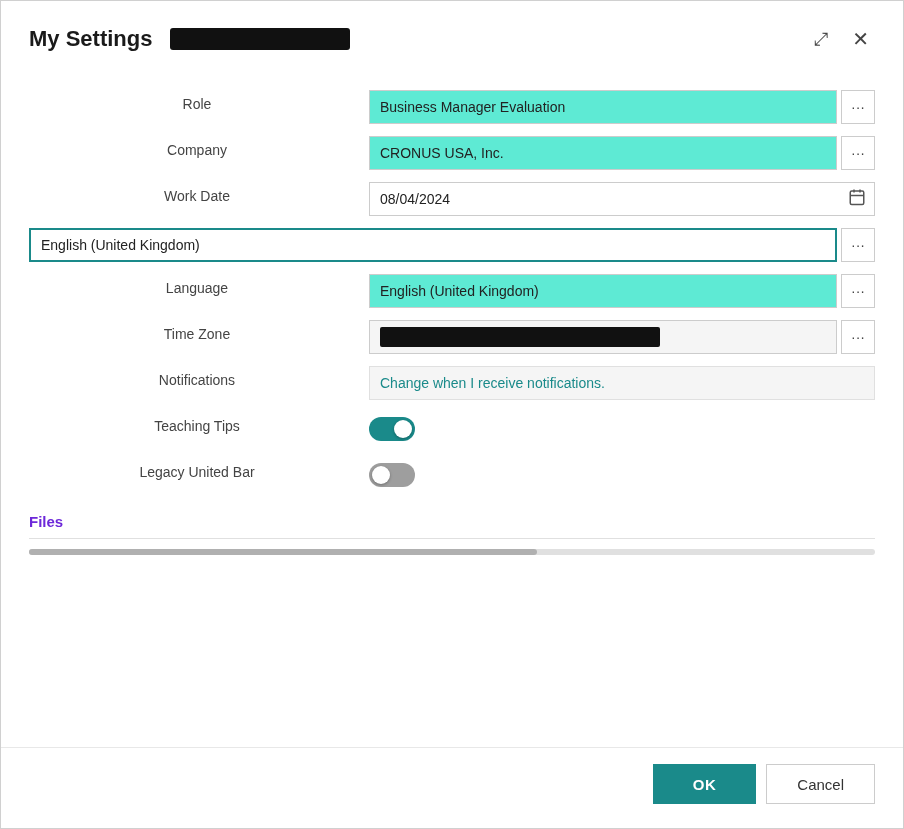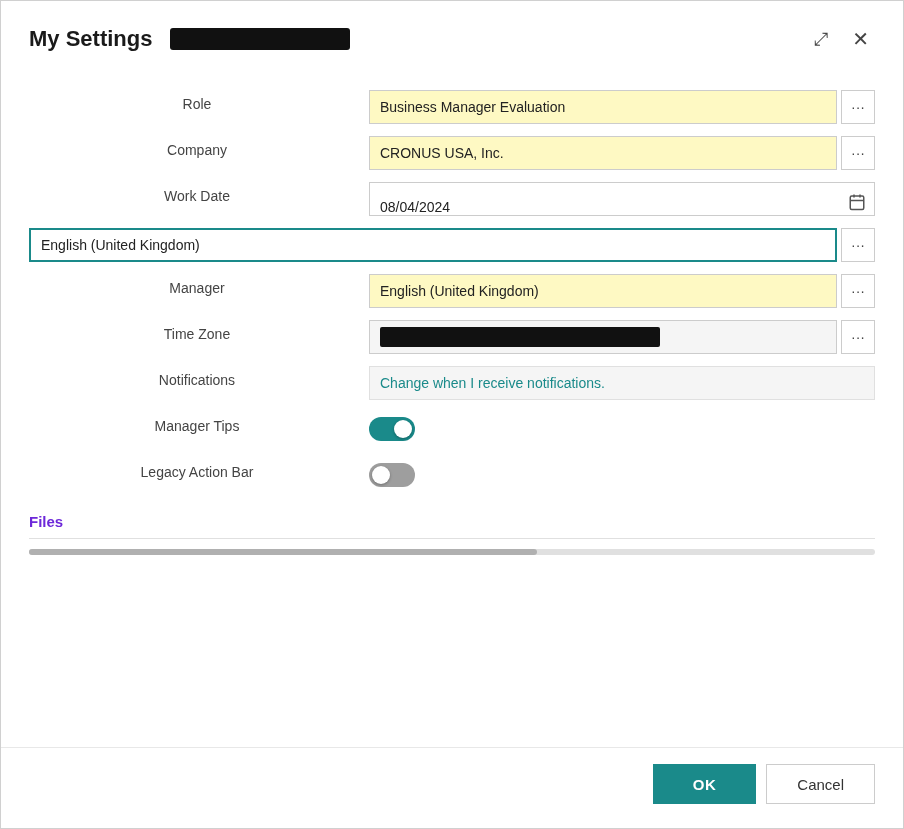--- a/index.html
+++ b/index.html
@@ -113,37 +113,37 @@
       flex: 1;
       display: flex;
       align-items: center;
       gap: 4px;
     }
 
     .field-input {
       flex: 1;
       height: 34px;
       border: 1px solid #ccc;
-      background: #fef9c3;
+      background: #5eead4;
       padding: 0 10px;
       font-size: 14px;
       color: #222;
       font-family: 'Segoe UI', Arial, sans-serif;
       outline: none;
     }
 
     .field-input.active-border {
       border: 2px solid #1a8a8a;
       background: #fff;
     }
 
     .date-wrapper {
       flex: 1;
       display: flex;
-      align-items: flex-end;
+      align-items: center;
       height: 34px;
       border: 1px solid #ccc;
       background: #fff;
     }
 
     .date-text {
       flex: 1;
       padding: 0 10px;
       font-size: 14px;
       color: #222;
@@ -371,21 +371,21 @@
       <div class="form-field">
         <input type="text" class="field-input active-border" value="English (United Kingdom)" style="">
         <button class="ellipsis-btn">
           <span>···</span>
         </button>
       </div>
     </div>
 
     <div class="form-row">
       <div class="form-label">
-        <span class="label-text">Manager</span>
+        <span class="label-text">Language</span>
         <span class="dotted-line"></span>
       </div>
       <div class="form-field">
         <input type="text" class="field-input" readonly="" value="English (United Kingdom)" style="">
         <button class="ellipsis-btn">
           <span>···</span>
         </button>
       </div>
     </div>
 
@@ -411,36 +411,36 @@
       </div>
       <div class="form-field">
         <a class="notifications-link">
           <span>Change when I receive notifications.</span>
         </a>
       </div>
     </div>
 
     <div class="form-row">
       <div class="form-label">
-        <span class="label-text">Manager Tips</span>
+        <span class="label-text">Teaching Tips</span>
         <span class="dotted-line"></span>
       </div>
       <div class="form-field">
         <div class="toggle-wrapper">
           <div class="toggle">
             <div class="toggle-track on"></div>
             <div class="toggle-thumb on"></div>
           </div>
         </div>
       </div>
     </div>
 
     <div class="form-row">
       <div class="form-label">
-        <span class="label-text">Legacy Action Bar</span>
+        <span class="label-text">Legacy United Bar</span>
         <span class="dotted-line"></span>
       </div>
       <div class="form-field">
         <div class="toggle-wrapper">
           <div class="toggle">
             <div class="toggle-track off"></div>
             <div class="toggle-thumb off"></div>
           </div>
         </div>
       </div>

